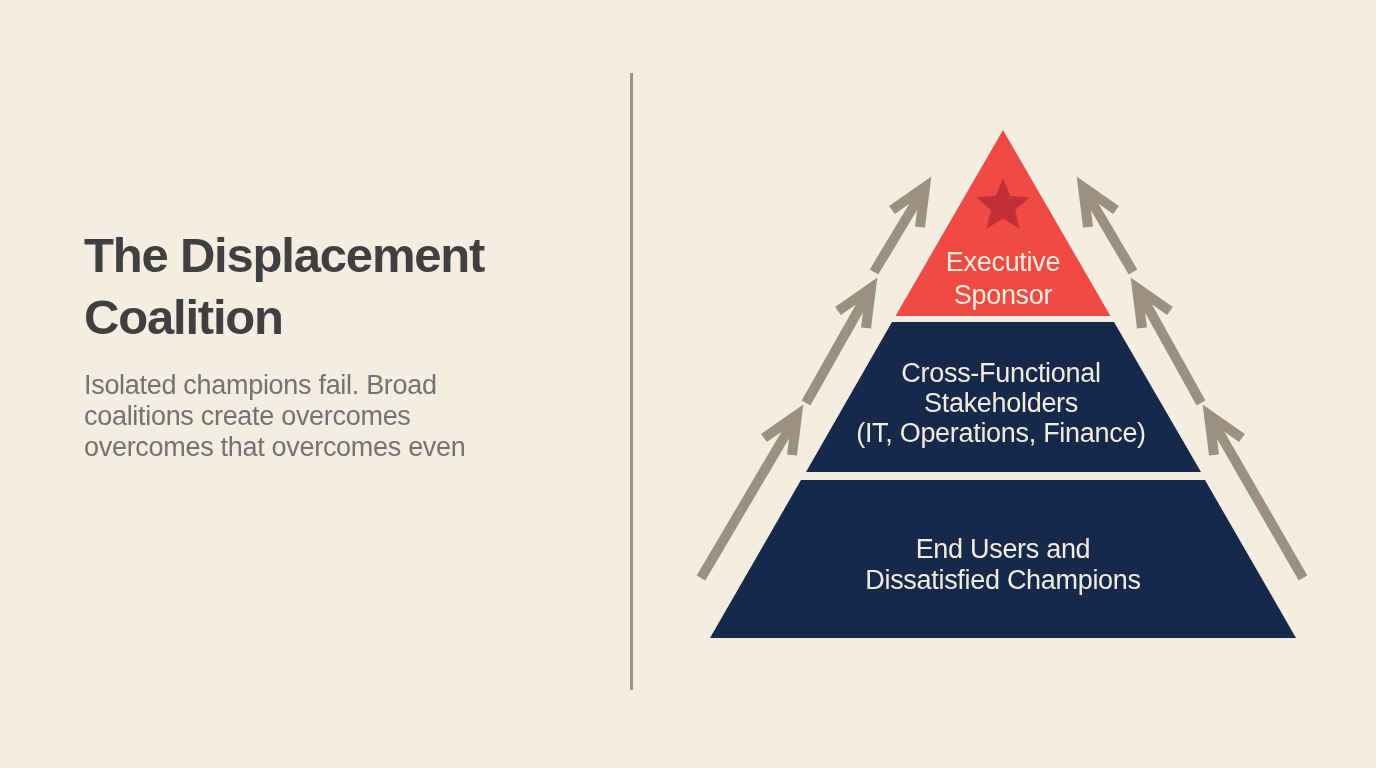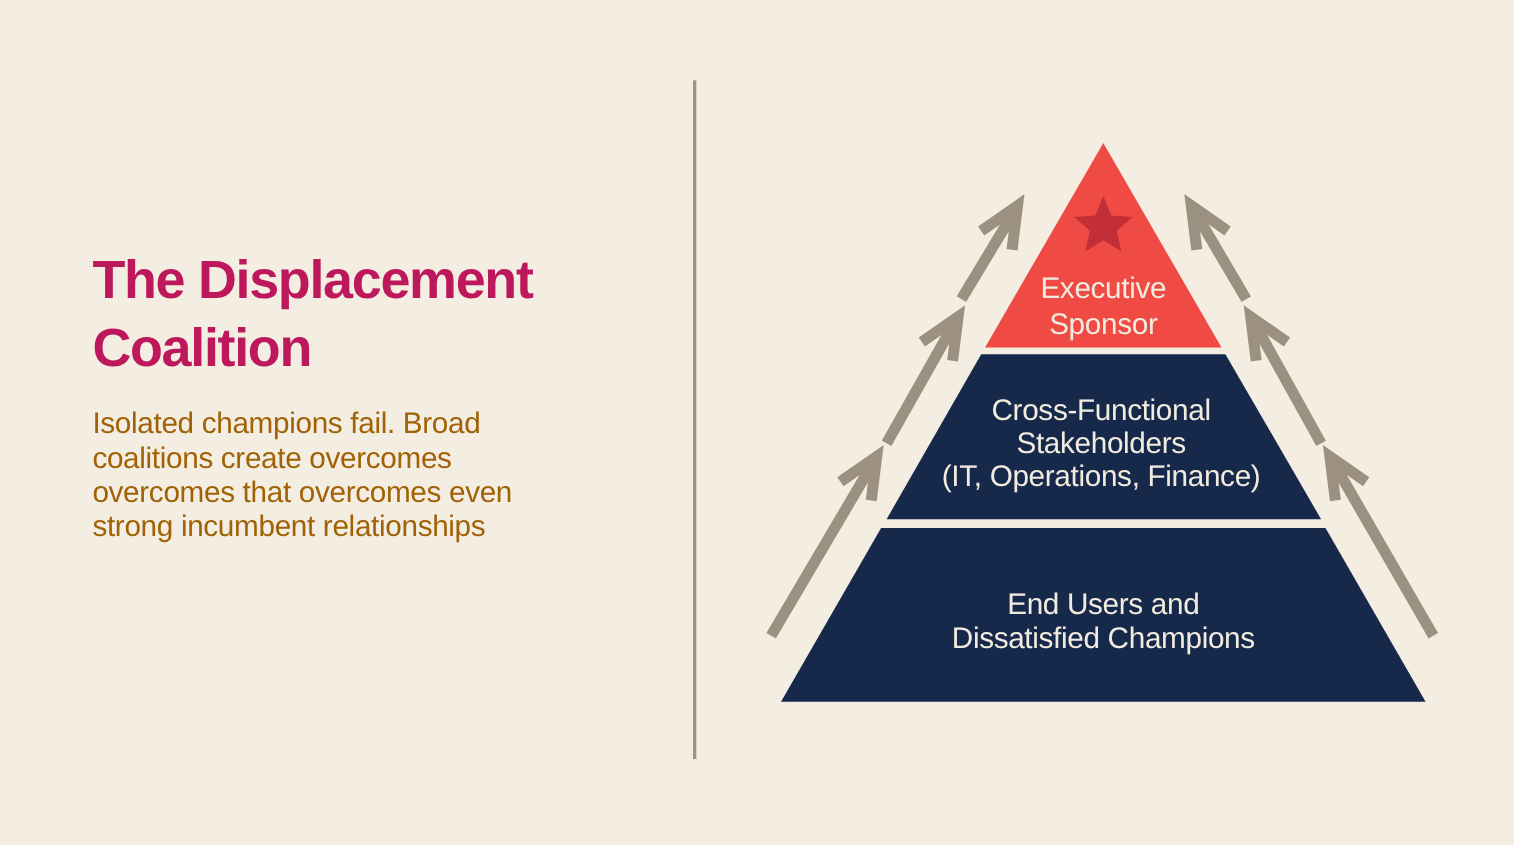--- a/index.html
+++ b/index.html
@@ -13,28 +13,28 @@
   .left-panel{
     position:absolute;left:84px;top:224px;width:510px;
   }
   .page-title{
     margin:0;
     font-family:"Liberation Sans", sans-serif;
     font-weight:700;
     font-size:49px;
     line-height:62px;
     letter-spacing:-1.2px;
-    color:#be185d;
+    color:#404040;
   }
   .description{
     position:absolute;left:84px;top:370px;width:520px;
     font-size:27px;
     line-height:31px;
     letter-spacing:-0.3px;
-    color:#a16207;
+    color:#737373;
   }
   .divider{
     position:absolute;
     left:630px;top:73px;width:2.5px;height:617px;
     background:#8c8473;
     opacity:.85;
   }
   .art{position:absolute;inset:0;}
   .tier-label{
     font-family:"Liberation Sans", sans-serif;
@@ -51,21 +51,20 @@
 <div class="slide">
 
   <div class="left-panel">
     <h1 class="page-title">The Displacement Coalition</h1>
   </div>
 
   <div class="description">
     <div>Isolated champions fail. Broad</div>
     <div>coalitions create overcomes</div>
     <div>overcomes that overcomes even</div>
-    <div>strong incumbent relationships</div>
   </div>
 
   <div class="divider"></div>
 
   <svg class="art" width="1376" height="768" viewBox="0 0 1376 768">
 
     <g class="arrow">
       <line class="shaft" x1="701" y1="578" x2="793" y2="422" stroke="#9c9181"></line>
       <polyline class="head" points="764,438 797,415 792,455" stroke="#9c9181"></polyline>
     </g>

